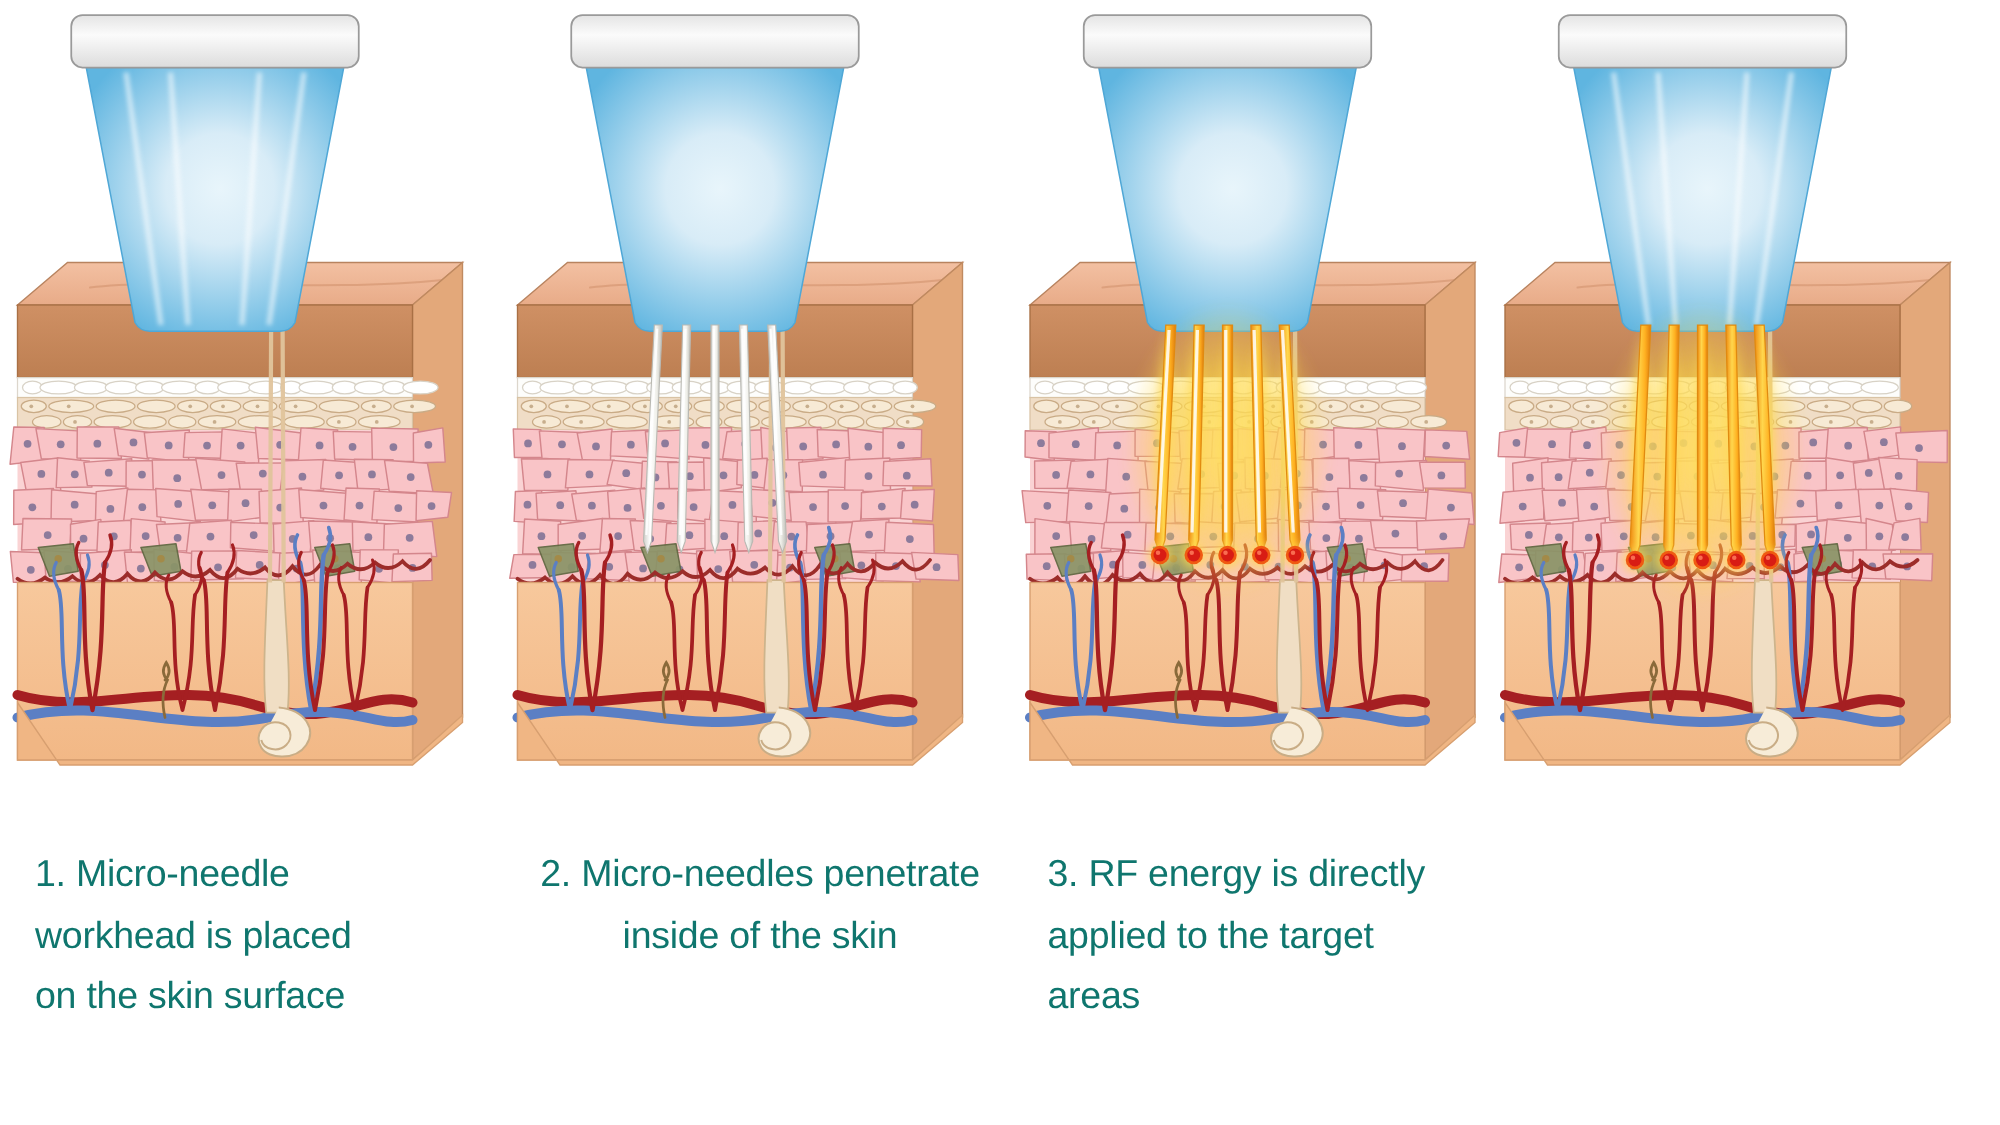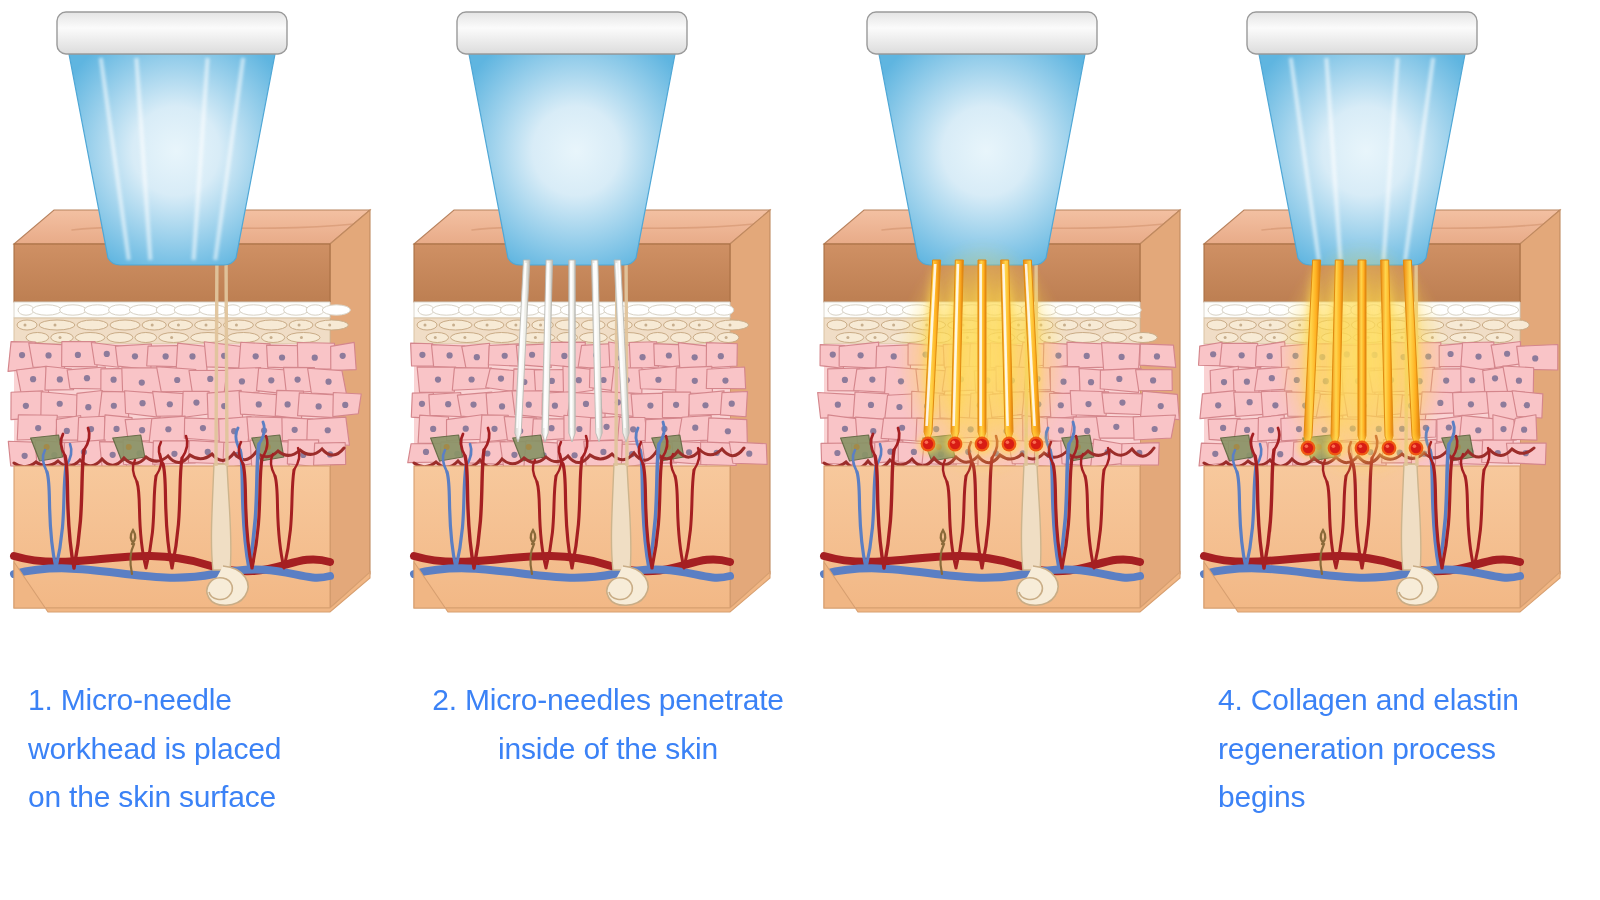--- a/index.html
+++ b/index.html
@@ -9,21 +9,21 @@
     overflow:hidden;
   }
   #stage{position:relative;width:1600px;height:900px;}
 
   .panel{position:absolute;top:0;width:400px;height:900px;}
   .panel-art{position:absolute;left:0;top:0;width:400px;height:660px;}
   .panel-art svg{display:block;width:400px;height:660px;}
 
   .caption{
     position:absolute;left:28px;top:676px;width:360px;
-    font-size:30px;line-height:1.62;color:#3b82f6;
+    font-size:30px;line-height:1.62;color:#0f766e;
     font-weight:400;letter-spacing:-0.2px;
     white-space:pre-line;
   }
 </style>
 </head>
 <body>
 
 <div id="stage">
 
   <div class="panel" id="panel-0" style="left:0px;">
@@ -925,20 +925,23 @@
             <path d="M210.36,260 L219,430 L226,444 L233,430 L224.36,260 Z" fill="url(#glow-p2)" filter="url(#blur-p2)"></path>
             <path d="M213.36,260 L222,432 L226,444 L230,432 L221.36,260 Z" fill="url(#hot-p2)" stroke="#e08a10" stroke-width="1"></path>
             <path d="M215.96,264 L224.6,426" stroke="#ffffff" stroke-width="2.6" opacity=".85"></path>
             <circle cx="226" cy="444" r="13" fill="url(#glow-p2)" filter="url(#blur-p2)"></circle>
             <circle cx="226" cy="444" r="7.4" fill="#f05a12"></circle>
             <circle cx="226" cy="444" r="5.2" fill="#d81c14"></circle>
             <circle cx="224.4" cy="442.2" r="1.8" fill="#ff7b5c" opacity=".85"></circle>
           </g>
         </svg>
       </div>
+    <div class="caption">3. RF energy is directly
+applied to the target
+areas</div>
   </div>
 
   <div class="panel" id="panel-3" style="left:1190px;">
     <div class="panel-art">
         <svg viewBox="0 0 400 660" width="400" height="660">
           <defs>
     <linearGradient id="cap-p3" x1="0" y1="0" x2="0" y2="1">
       <stop offset="0%" stop-color="#e4e4e4"></stop>
       <stop offset="38%" stop-color="#fbfbfb"></stop>
       <stop offset="100%" stop-color="#dcdcdc"></stop>
@@ -1252,18 +1255,15 @@
             <circle cx="197.4" cy="446.2" r="1.8" fill="#ff7b5c" opacity=".85"></circle>
             <path d="M210.36,260 L219,434 L226,448 L233,434 L224.36,260 Z" fill="url(#glow-p3)" filter="url(#blur-p3)"></path>
             <path d="M213.36,260 L222,436 L226,448 L230,436 L221.36,260 Z" fill="url(#hot-p3)" stroke="#e08a10" stroke-width="1"></path>
             <circle cx="226" cy="448" r="13" fill="url(#glow-p3)" filter="url(#blur-p3)"></circle>
             <circle cx="226" cy="448" r="7.4" fill="#f05a12"></circle>
             <circle cx="226" cy="448" r="5.2" fill="#d81c14"></circle>
             <circle cx="224.4" cy="446.2" r="1.8" fill="#ff7b5c" opacity=".85"></circle>
           </g>
         </svg>
       </div>
-    <div class="caption">4. Collagen and elastin
-regeneration process
-begins</div>
   </div>
 
 </div>
 
 </body></html>

